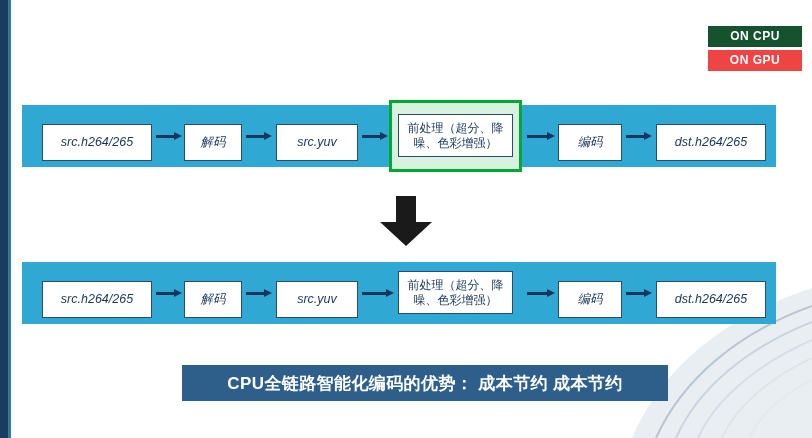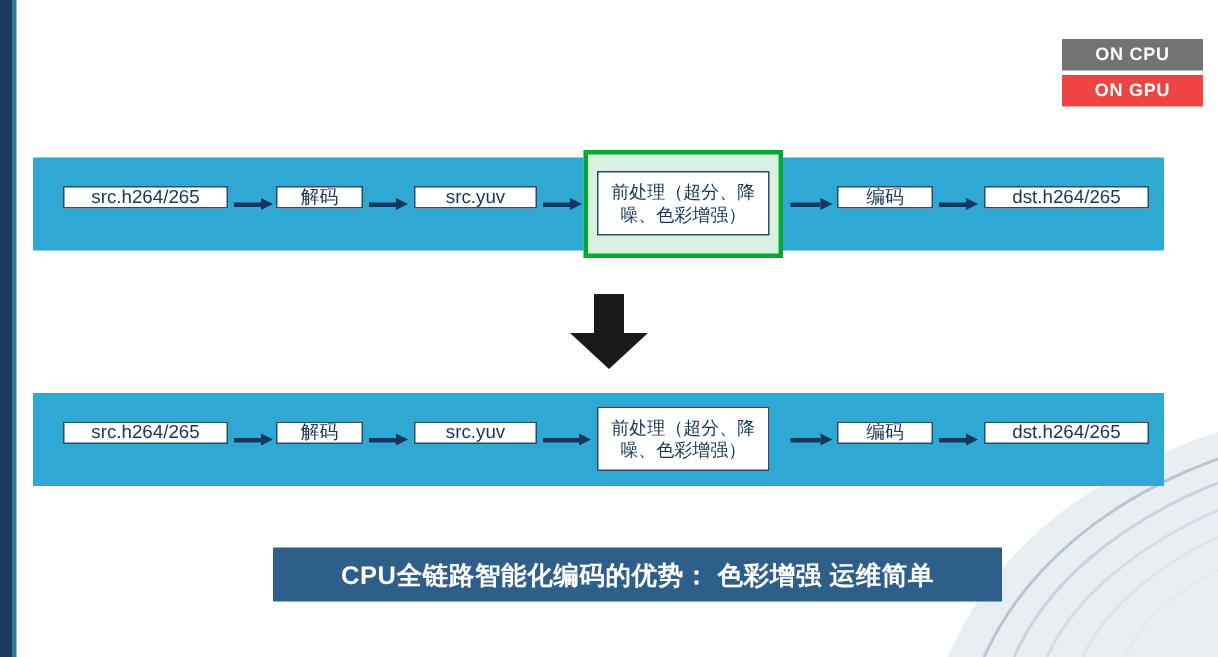--- a/index.html
+++ b/index.html
@@ -67,21 +67,21 @@
   .legend-item {
     width: 94px;
     height: 21px;
     line-height: 21px;
     text-align: center;
     color: #ffffff;
     font-size: 12px;
     font-weight: bold;
     letter-spacing: 0.5px;
   }
-  .legend-cpu { background: #737373; }
+  .legend-cpu { background: #14532d; }
   .legend-gpu { background: #ef4444; margin-top: 3px; }
 
   
   .band {
     position: absolute;
     background: #30a8d4;
     height: 62px;
   }
   .band1 { left: 22px; top: 105px; width: 754px; }
   .band2 { left: 22px; top: 262px; width: 754px; }
@@ -93,21 +93,22 @@
     color: #17365d;
     font-size: 12.5px;
     text-align: center;
     display: flex;
     align-items: center;
     justify-content: center;
     box-sizing: border-box;
     line-height: 1.25;
   }
   .node.small {
-    height: 15px;
+    height: 37px;
+    font-style: italic;
   }
   .node.tall {
     height: 43px;
     font-size: 12px;
     padding: 0 4px;
   }
   
   .arrow {
     position: absolute;
     height: 9px;
@@ -244,15 +245,15 @@
     <div class="shaft" style="width:20px;"></div>
     <div class="head" style="left:20px;"></div>
   </div>
   <div class="node small" style="left:558px; top:281px; width:64px;">编码</div>
   <div class="arrow" style="left:626px; top:289px; width:26px;">
     <div class="shaft" style="width:18px;"></div>
     <div class="head" style="left:18px;"></div>
   </div>
   <div class="node small" style="left:656px; top:281px; width:110px;">dst.h264/265</div>
 
-  <div class="banner">CPU全链路智能化编码的优势： 色彩增强 运维简单</div>
+  <div class="banner">CPU全链路智能化编码的优势： 成本节约 成本节约</div>
 
 </div>
 
 </body></html>

